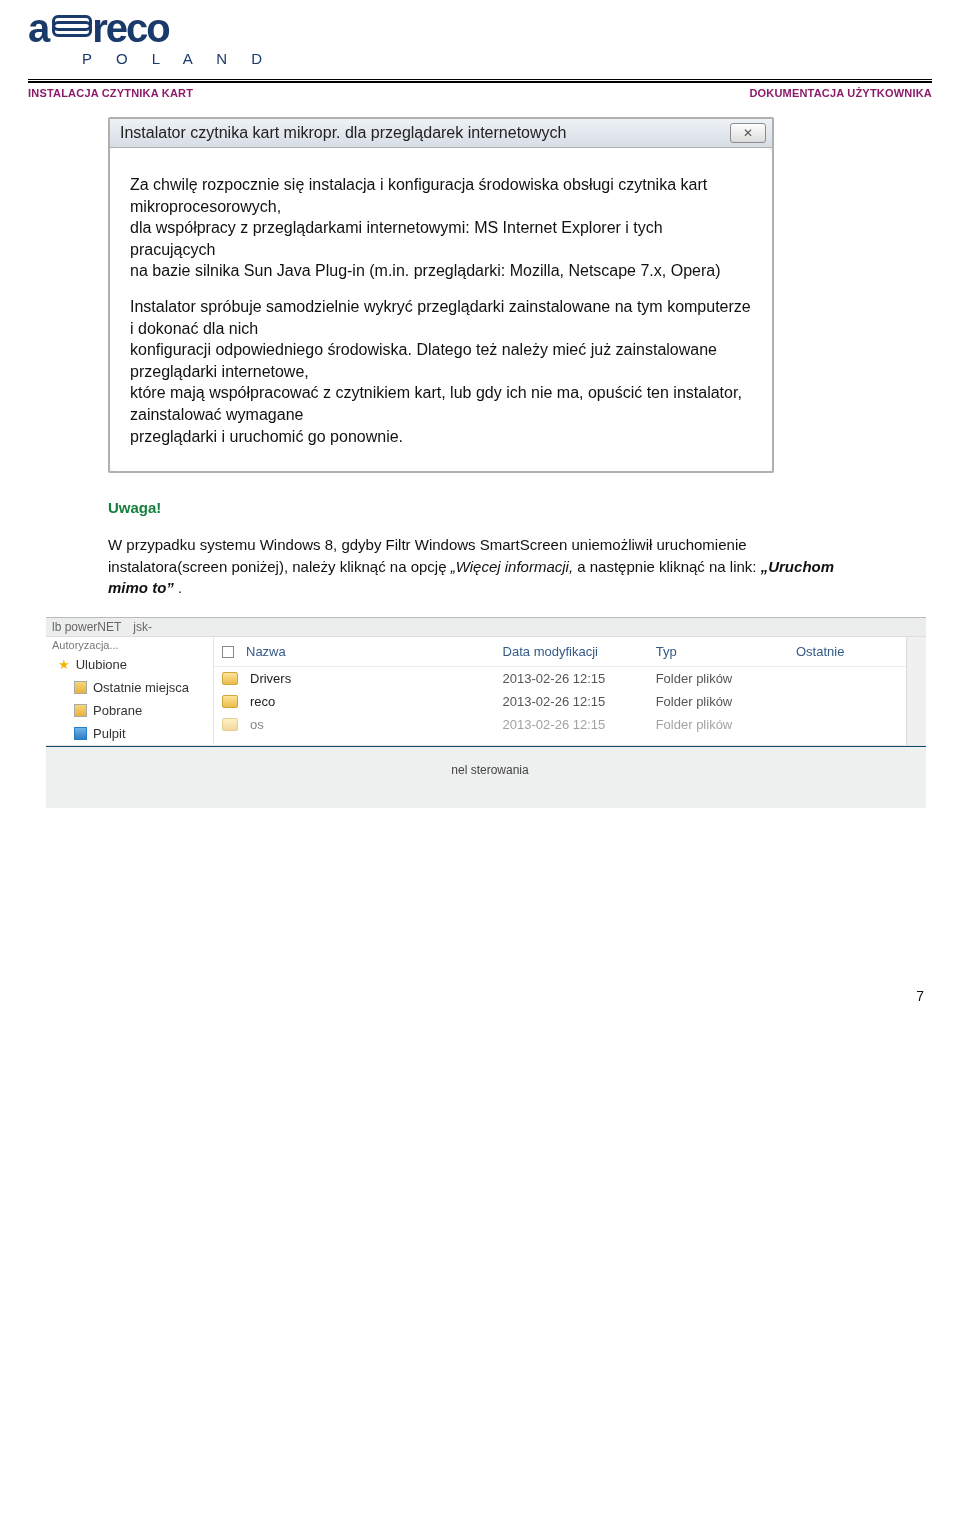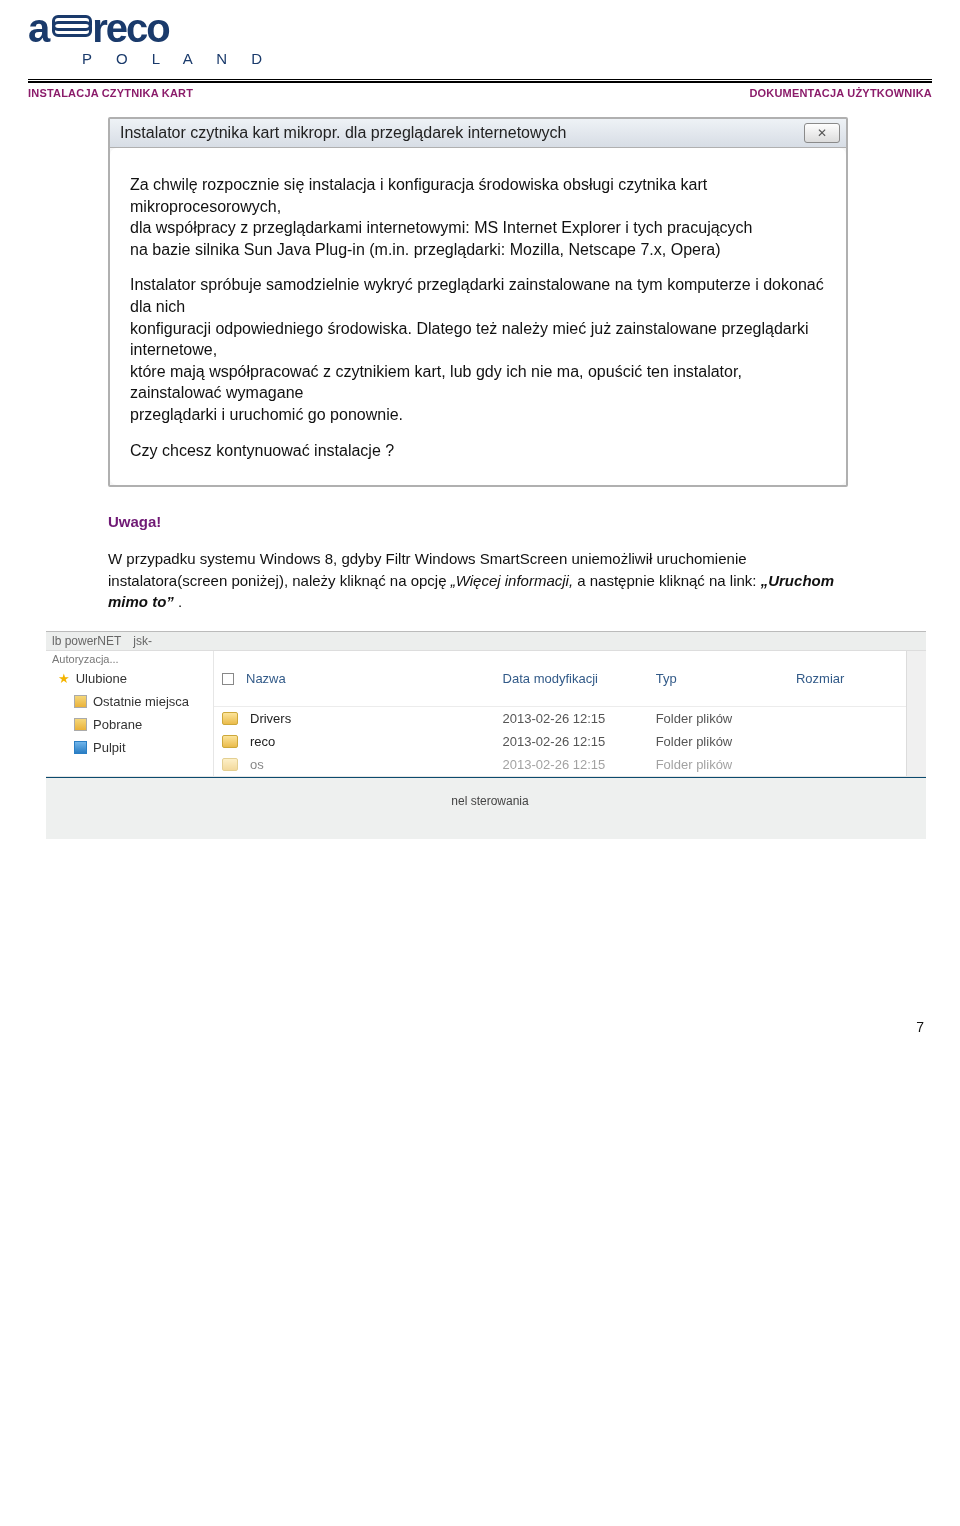--- a/index.html
+++ b/index.html
@@ -65,21 +65,21 @@
     font-family: Tahoma, Arial, sans-serif;
     font-size: 11px;
     font-weight: bold;
     color: #8b1c6a;
     letter-spacing: 0.2px;
     margin-bottom: 18px;
   }
   
   .dlg-wrap {
     margin: 0 0 24px 80px;
-    width: 740px;
+    width: 666px;
     border: 2px solid #b0b0b0;
     border-radius: 2px;
     background: #f7f7f7;
     overflow: hidden;
     font-family: "Segoe UI", Tahoma, sans-serif;
   }
   .dlg-titlebar {
     display: flex;
     align-items: center;
     justify-content: space-between;
@@ -128,21 +128,21 @@
   .body-text {
     margin: 0 0 18px 80px;
     width: 760px;
     font-family: Verdana, Tahoma, sans-serif;
     font-size: 15px;
     color: #111;
     line-height: 1.45;
   }
   .body-text .attention {
     font-weight: bold;
-    color: #701a75;
+    color: #15803d;
     margin: 0 0 6px 0;
   }
   .body-text em {
     font-style: italic;
   }
   .body-text .runanyway {
     font-weight: bold;
     font-style: italic;
   }
   
@@ -186,21 +186,21 @@
   .sq { width: 13px; height: 13px; display:inline-block; border:1px solid #aaa; background:linear-gradient(#f5d77a,#eab23a); }
   .sq.blue { background: linear-gradient(#71b5ea,#2a7ec4); border-color:#2a7ec4; }
   .listing {
     flex: 1;
     background: #fff;
     font-size: 13px;
   }
   .list-head {
     display: flex;
     color: #325a88;
-    padding: 20px 8px;
+    padding: 7px 8px;
     border-bottom: 1px solid #ececec;
   }
   .col-name { flex: 2.2; display:flex; align-items:center; gap:6px; }
   .col-date { flex: 1.2; }
   .col-type { flex: 1.1; }
   .col-size { flex: 0.8; }
   .chk { width:12px;height:12px;border:1px solid #888;display:inline-block; }
   .list-row {
     display: flex;
     padding: 4px 8px;
@@ -302,21 +302,20 @@
       <span class="dlg-close">✕</span>
     </div>
     <div class="dlg-body">
       <p style="white-space:pre-line">Za chwilę rozpocznie się instalacja i konfiguracja środowiska obsługi czytnika kart mikroprocesorowych,
 dla współpracy z przeglądarkami internetowymi: MS Internet Explorer i tych pracujących
 na bazie silnika Sun Java Plug-in (m.in. przeglądarki: Mozilla, Netscape 7.x, Opera)</p>
       <p style="white-space:pre-line">Instalator spróbuje samodzielnie wykryć przeglądarki zainstalowane na tym komputerze i dokonać dla nich
 konfiguracji odpowiedniego środowiska. Dlatego też należy mieć już zainstalowane przeglądarki internetowe,
 które mają współpracować z czytnikiem kart, lub gdy ich nie ma, opuścić ten instalator, zainstalować wymagane
 przeglądarki i uruchomić go ponownie.</p>
-      <p>Czy chcesz kontynuować instalacje ?</p>
     </div>
   </div>
 
   <div class="body-text">
     <p class="attention">Uwaga!</p>
     <p>
       <span>W przypadku systemu Windows 8, gdyby Filtr Windows SmartScreen uniemożliwił uruchomienie instalatora(screen poniżej), należy kliknąć na opcję </span>
       <em>„Więcej informacji,</em>
       <span>  a następnie kliknąć na link: </span>
       <span class="runanyway">„Uruchom mimo to”</span>
@@ -351,21 +350,21 @@
           </div>
         </div>
         <div class="listing">
           <div class="list-head">
             <span class="col-name">
                 <span class="chk"></span>
                 <span style="margin-left:6px">Nazwa</span>
               </span>
             <span class="col-date">Data modyfikacji</span>
             <span class="col-type">Typ</span>
-            <span class="col-size">Rozmiar</span>
+            <span class="col-size">Ostatnie</span>
           </div>
           <div class="list-row">
             <span class="col-name">
                 <span class="fld"></span>
                 <span>Drivers</span>
               </span>
             <span class="col-date">2013-02-26 12:15</span>
             <span class="col-type">Folder plików</span>
             <span class="col-size"></span>
           </div>

